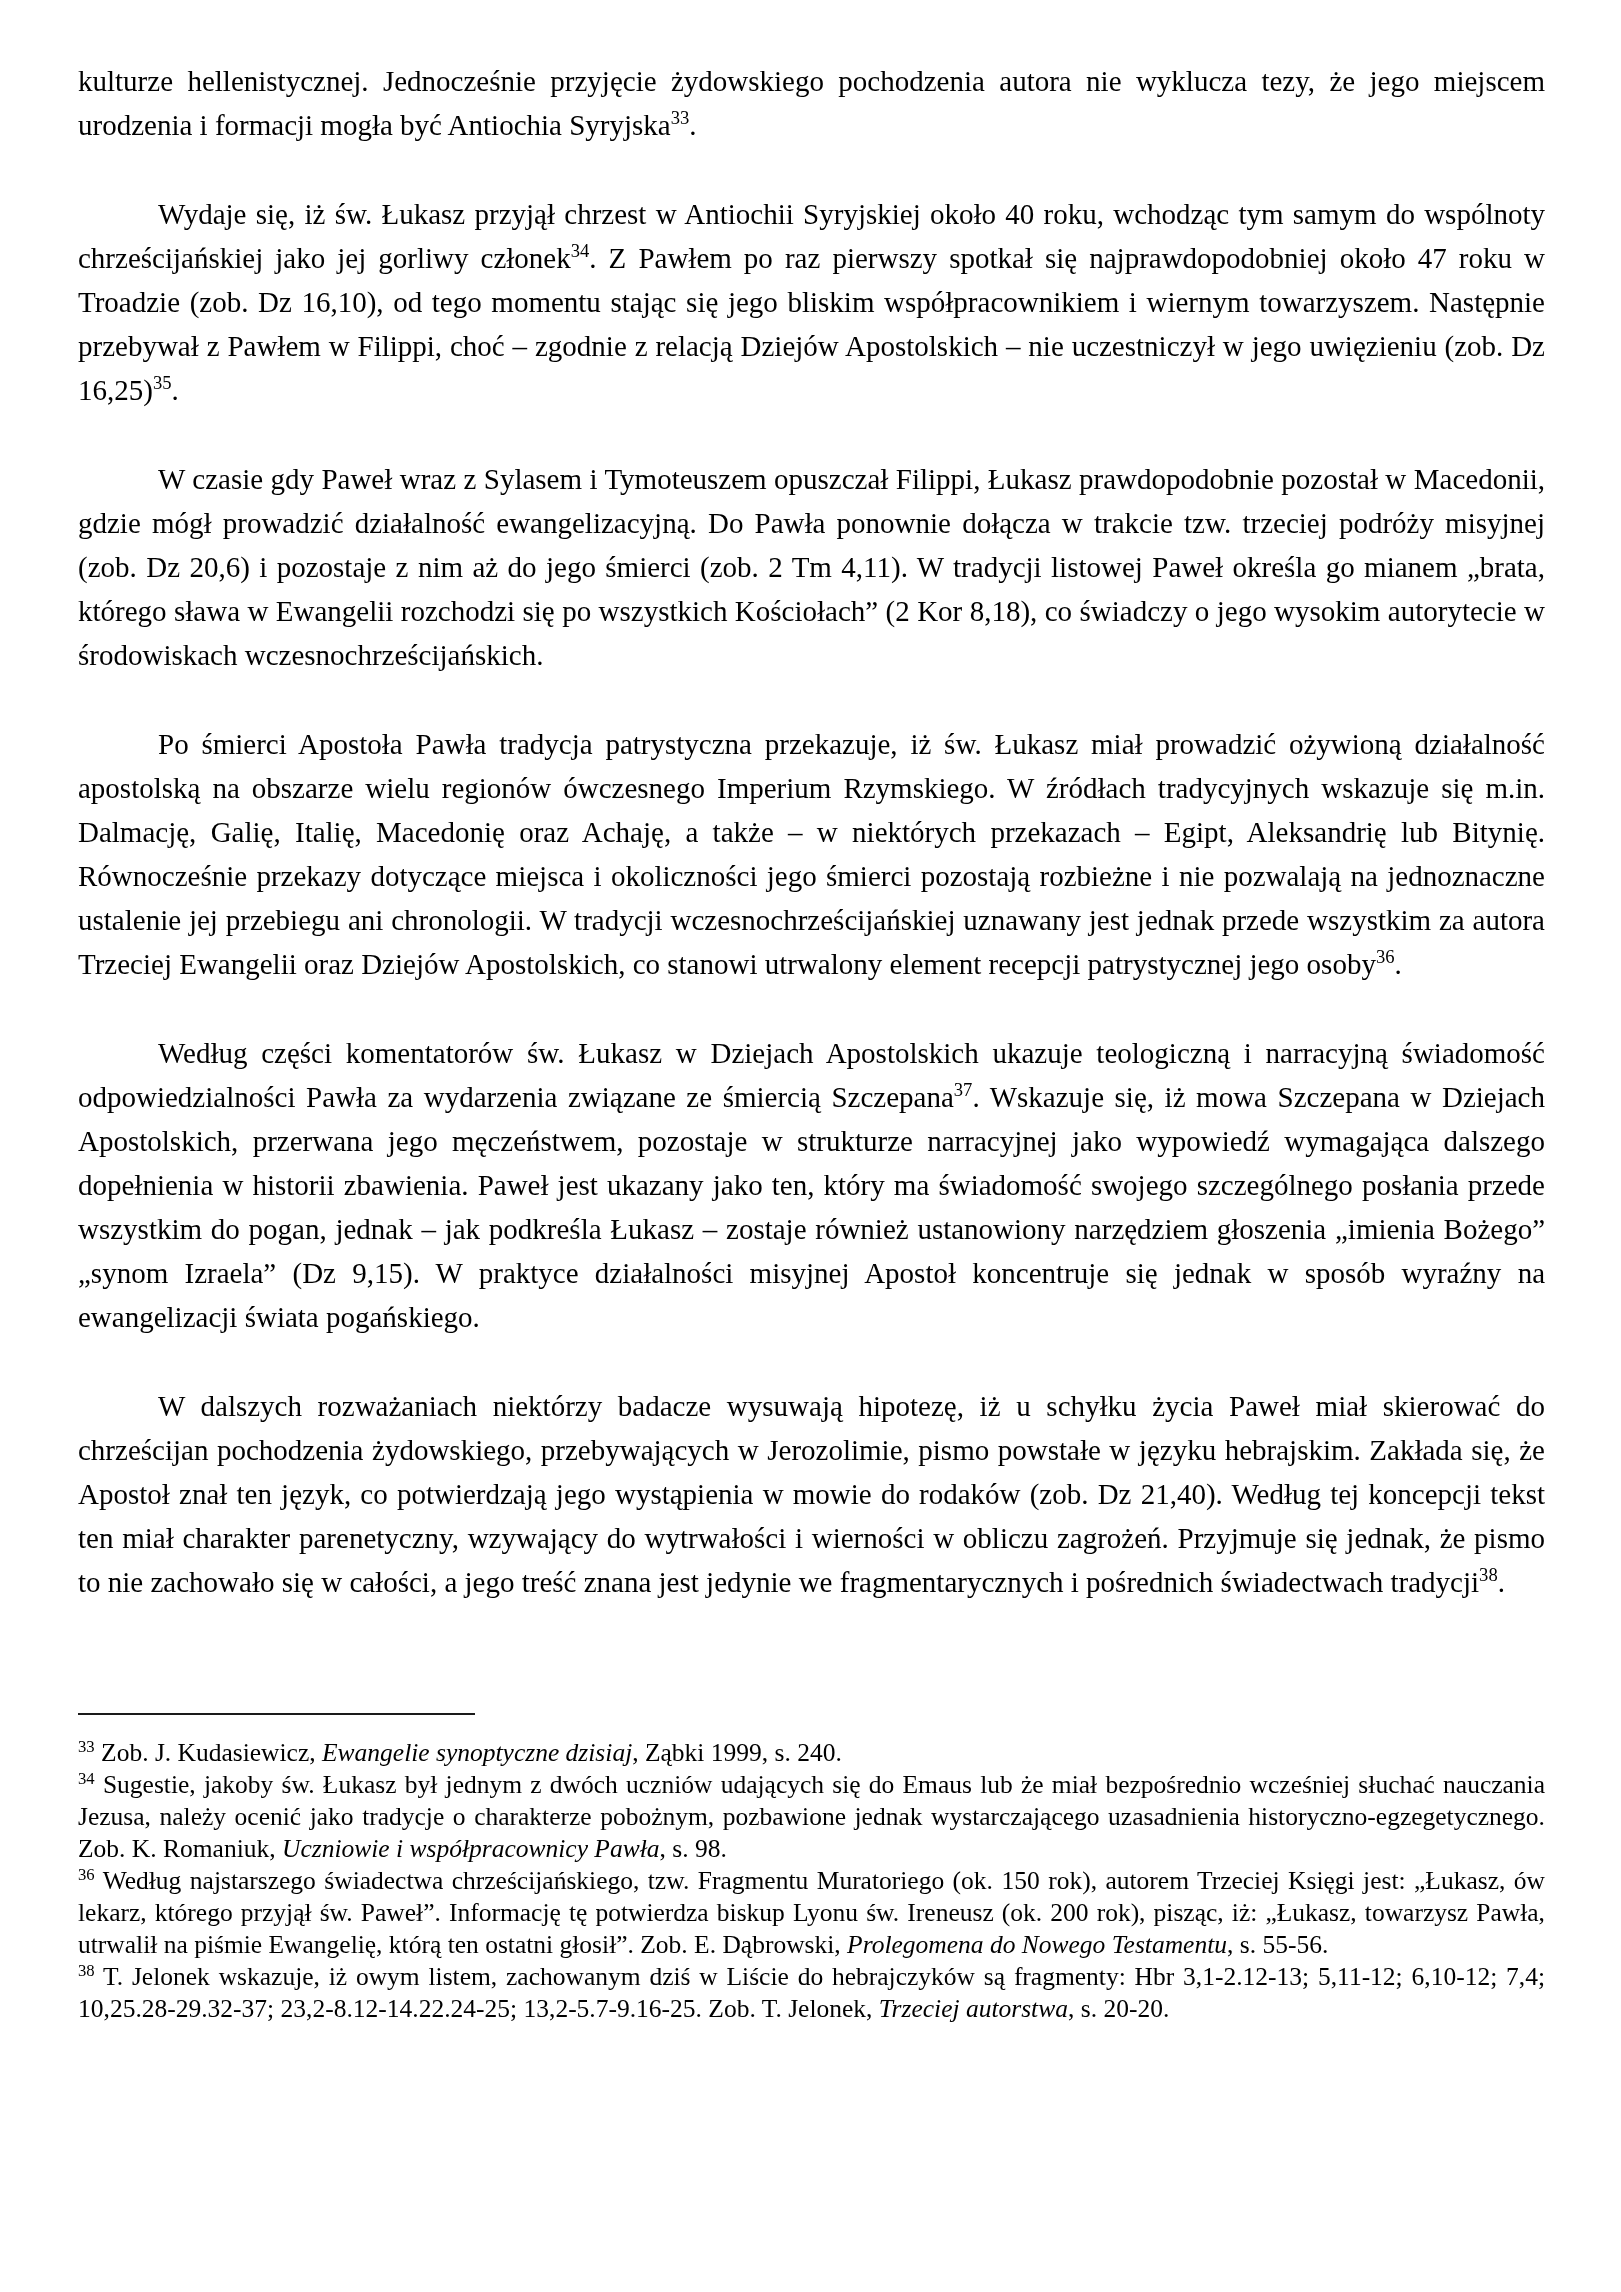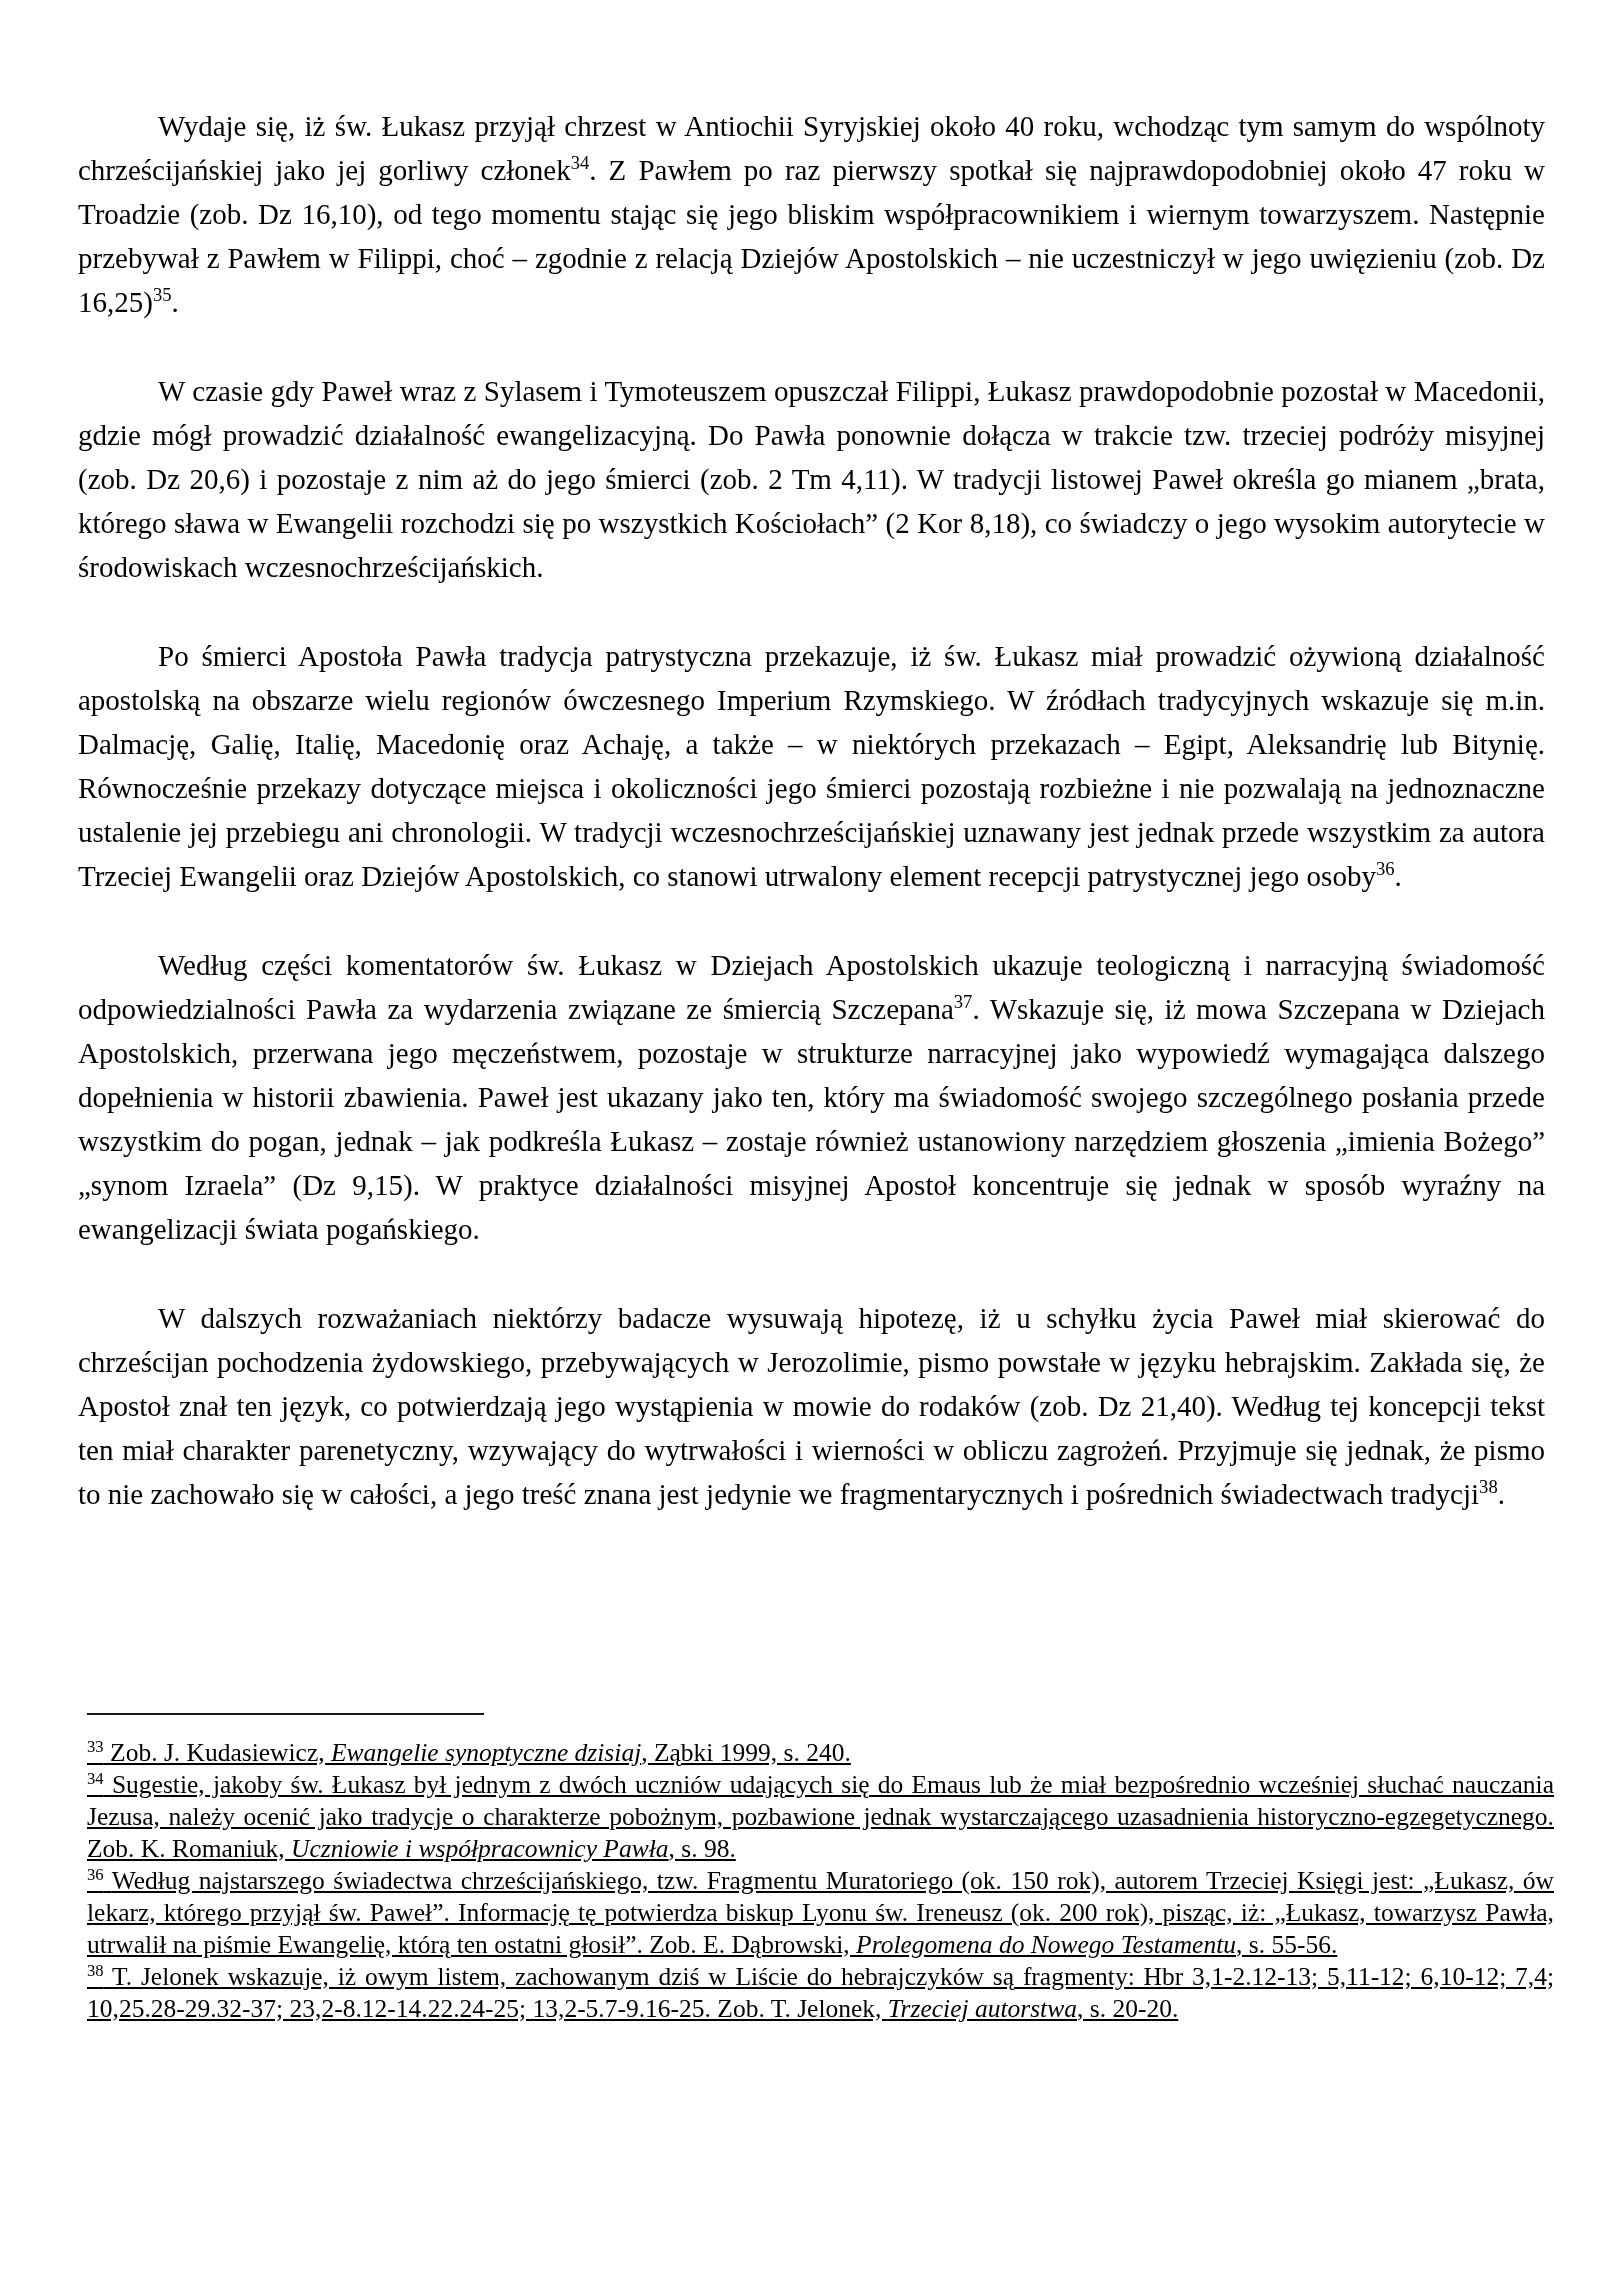--- a/index.html
+++ b/index.html
@@ -27,23 +27,22 @@
     text-align: justify;
   }
   p.para.indent { text-indent: 80px; margin-top: 45px; }
   sup.fn-ref {
     font-size: 18.6px;
     line-height: 0;
     vertical-align: super;
   }
   .footnotes {
     position: absolute;
-    top: 1713px; left: 87px;
+    top: 1713px; left: 78px;
     width: 1467px;
-    text-decoration: underline;
   }
   .fn-sep {
     border: none;
     border-top: 2.9px solid #1a1a1a;
     width: 397px;
     margin: 0 0 21.6px 0;
   }
   .footnote {
     margin: 0;
     font-size: 25.5px;
@@ -55,20 +54,21 @@
     line-height: 0;
     vertical-align: super;
   }
   em { font-style: italic; }
 </style>
 </head>
 <body>
 
 <div class="page">
   <main class="body-text">
+      <p class="para"><span>kulturze hellenistycznej. Jednocześnie przyjęcie żydowskiego pochodzenia autora nie wyklucza tezy, że jego miejscem urodzenia i formacji mogła być Antiochia Syryjska</span><sup class="fn-ref">33</sup><span>.</span></p>
       <p class="para indent"><span>Wydaje się, iż św. Łukasz przyjął chrzest w Antiochii Syryjskiej około 40 roku, wchodząc tym samym do wspólnoty chrześcijańskiej jako jej gorliwy członek</span><sup class="fn-ref">34</sup><span>. Z Pawłem po raz pierwszy spotkał się najprawdopodobniej około 47 roku w Troadzie (zob. Dz 16,10), od tego momentu stając się jego bliskim współpracownikiem i wiernym towarzyszem. Następnie przebywał z Pawłem w Filippi, choć – zgodnie z relacją Dziejów Apostolskich – nie uczestniczył w jego uwięzieniu (zob. Dz 16,25)</span><sup class="fn-ref">35</sup><span>.</span></p>
       <p class="para indent"><span>W czasie gdy Paweł wraz z Sylasem i Tymoteuszem opuszczał Filippi, Łukasz prawdopodobnie pozostał w Macedonii, gdzie mógł prowadzić działalność ewangelizacyjną. Do Pawła ponownie dołącza w trakcie tzw. trzeciej podróży misyjnej (zob. Dz 20,6) i pozostaje z nim aż do jego śmierci (zob. 2 Tm 4,11). W tradycji listowej Paweł określa go mianem „brata, którego sława w Ewangelii rozchodzi się po wszystkich Kościołach” (2 Kor 8,18), co świadczy o jego wysokim autorytecie w środowiskach wczesnochrześcijańskich.</span></p>
       <p class="para indent"><span>Po śmierci Apostoła Pawła tradycja patrystyczna przekazuje, iż św. Łukasz miał prowadzić ożywioną działalność apostolską na obszarze wielu regionów ówczesnego Imperium Rzymskiego. W źródłach tradycyjnych wskazuje się m.in. Dalmację, Galię, Italię, Macedonię oraz Achaję, a także – w niektórych przekazach – Egipt, Aleksandrię lub Bitynię. Równocześnie przekazy dotyczące miejsca i okoliczności jego śmierci pozostają rozbieżne i nie pozwalają na jednoznaczne ustalenie jej przebiegu ani chronologii. W tradycji wczesnochrześcijańskiej uznawany jest jednak przede wszystkim za autora Trzeciej Ewangelii oraz Dziejów Apostolskich, co stanowi utrwalony element recepcji patrystycznej jego osoby</span><sup class="fn-ref">36</sup><span>.</span></p>
       <p class="para indent"><span>Według części komentatorów św. Łukasz w Dziejach Apostolskich ukazuje teologiczną i narracyjną świadomość odpowiedzialności Pawła za wydarzenia związane ze śmiercią Szczepana</span><sup class="fn-ref">37</sup><span>. Wskazuje się, iż mowa Szczepana w Dziejach Apostolskich, przerwana jego męczeństwem, pozostaje w strukturze narracyjnej jako wypowiedź wymagająca dalszego dopełnienia w historii zbawienia. Paweł jest ukazany jako ten, który ma świadomość swojego szczególnego posłania przede wszystkim do pogan, jednak – jak podkreśla Łukasz – zostaje również ustanowiony narzędziem głoszenia „imienia Bożego” „synom Izraela” (Dz 9,15). W praktyce działalności misyjnej Apostoł koncentruje się jednak w sposób wyraźny na ewangelizacji świata pogańskiego.</span></p>
       <p class="para indent"><span>W dalszych rozważaniach niektórzy badacze wysuwają hipotezę, iż u schyłku życia Paweł miał skierować do chrześcijan pochodzenia żydowskiego, przebywających w Jerozolimie, pismo powstałe w języku hebrajskim. Zakłada się, że Apostoł znał ten język, co potwierdzają jego wystąpienia w mowie do rodaków (zob. Dz 21,40). Według tej koncepcji tekst ten miał charakter parenetyczny, wzywający do wytrwałości i wierności w obliczu zagrożeń. Przyjmuje się jednak, że pismo to nie zachowało się w całości, a jego treść znana jest jedynie we fragmentarycznych i pośrednich świadectwach tradycji</span><sup class="fn-ref">38</sup><span>.</span></p>
     </main>
   <section class="footnotes">
     <hr class="fn-sep">
     <div class="fn-list">
         <div class="footnote"><sup class="fn-num">33</sup> <span>Zob. J. Kudasiewicz, </span><em>Ewangelie synoptyczne dzisiaj</em><span>, Ząbki 1999, s. 240.</span></div>

